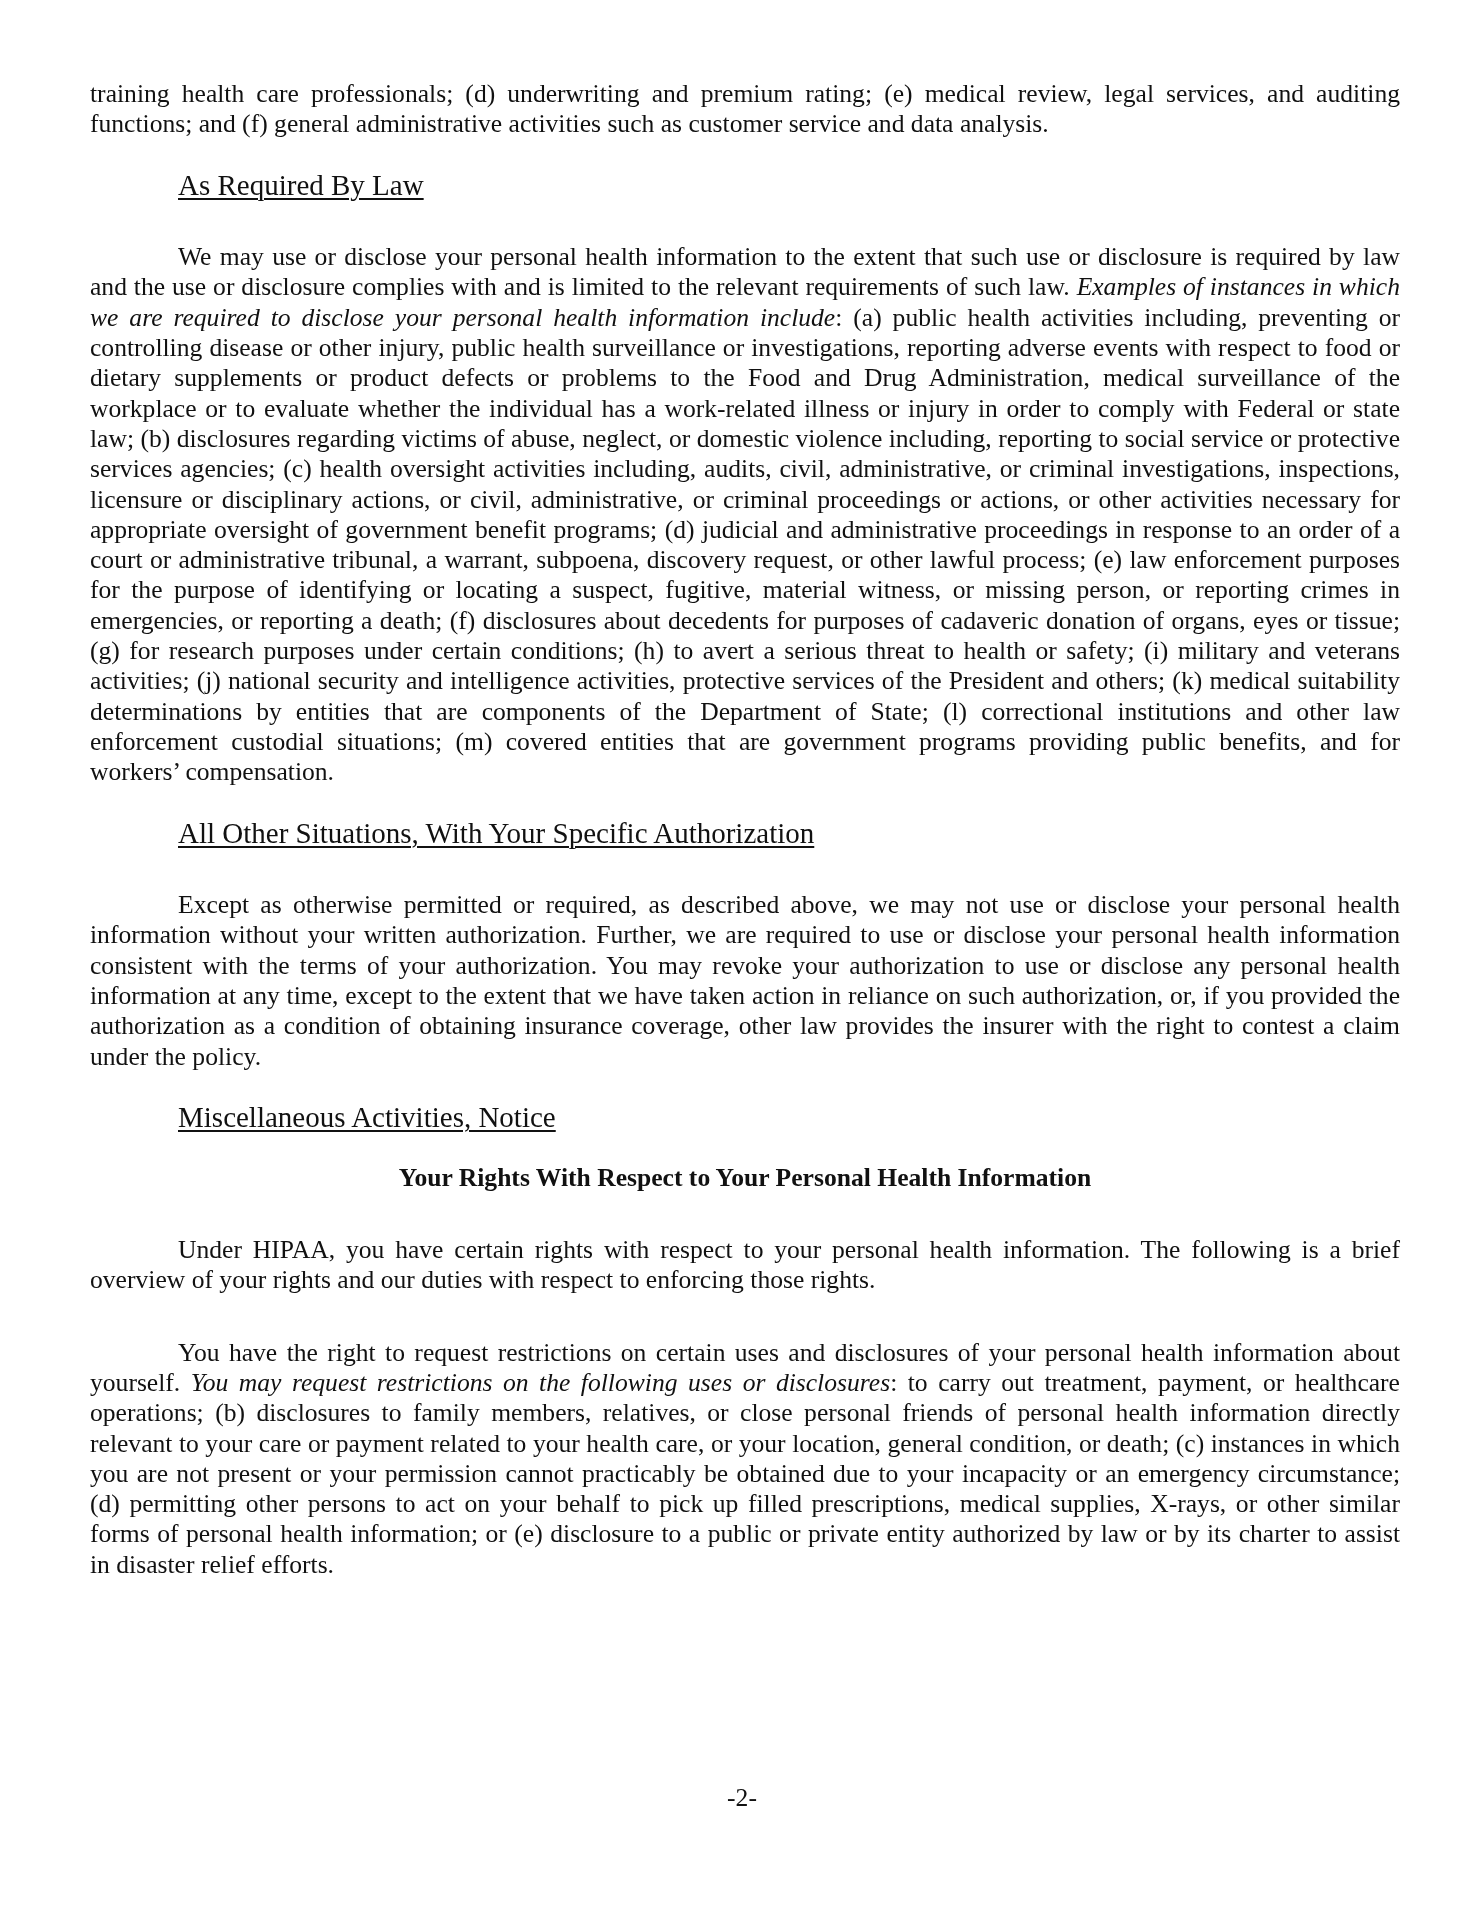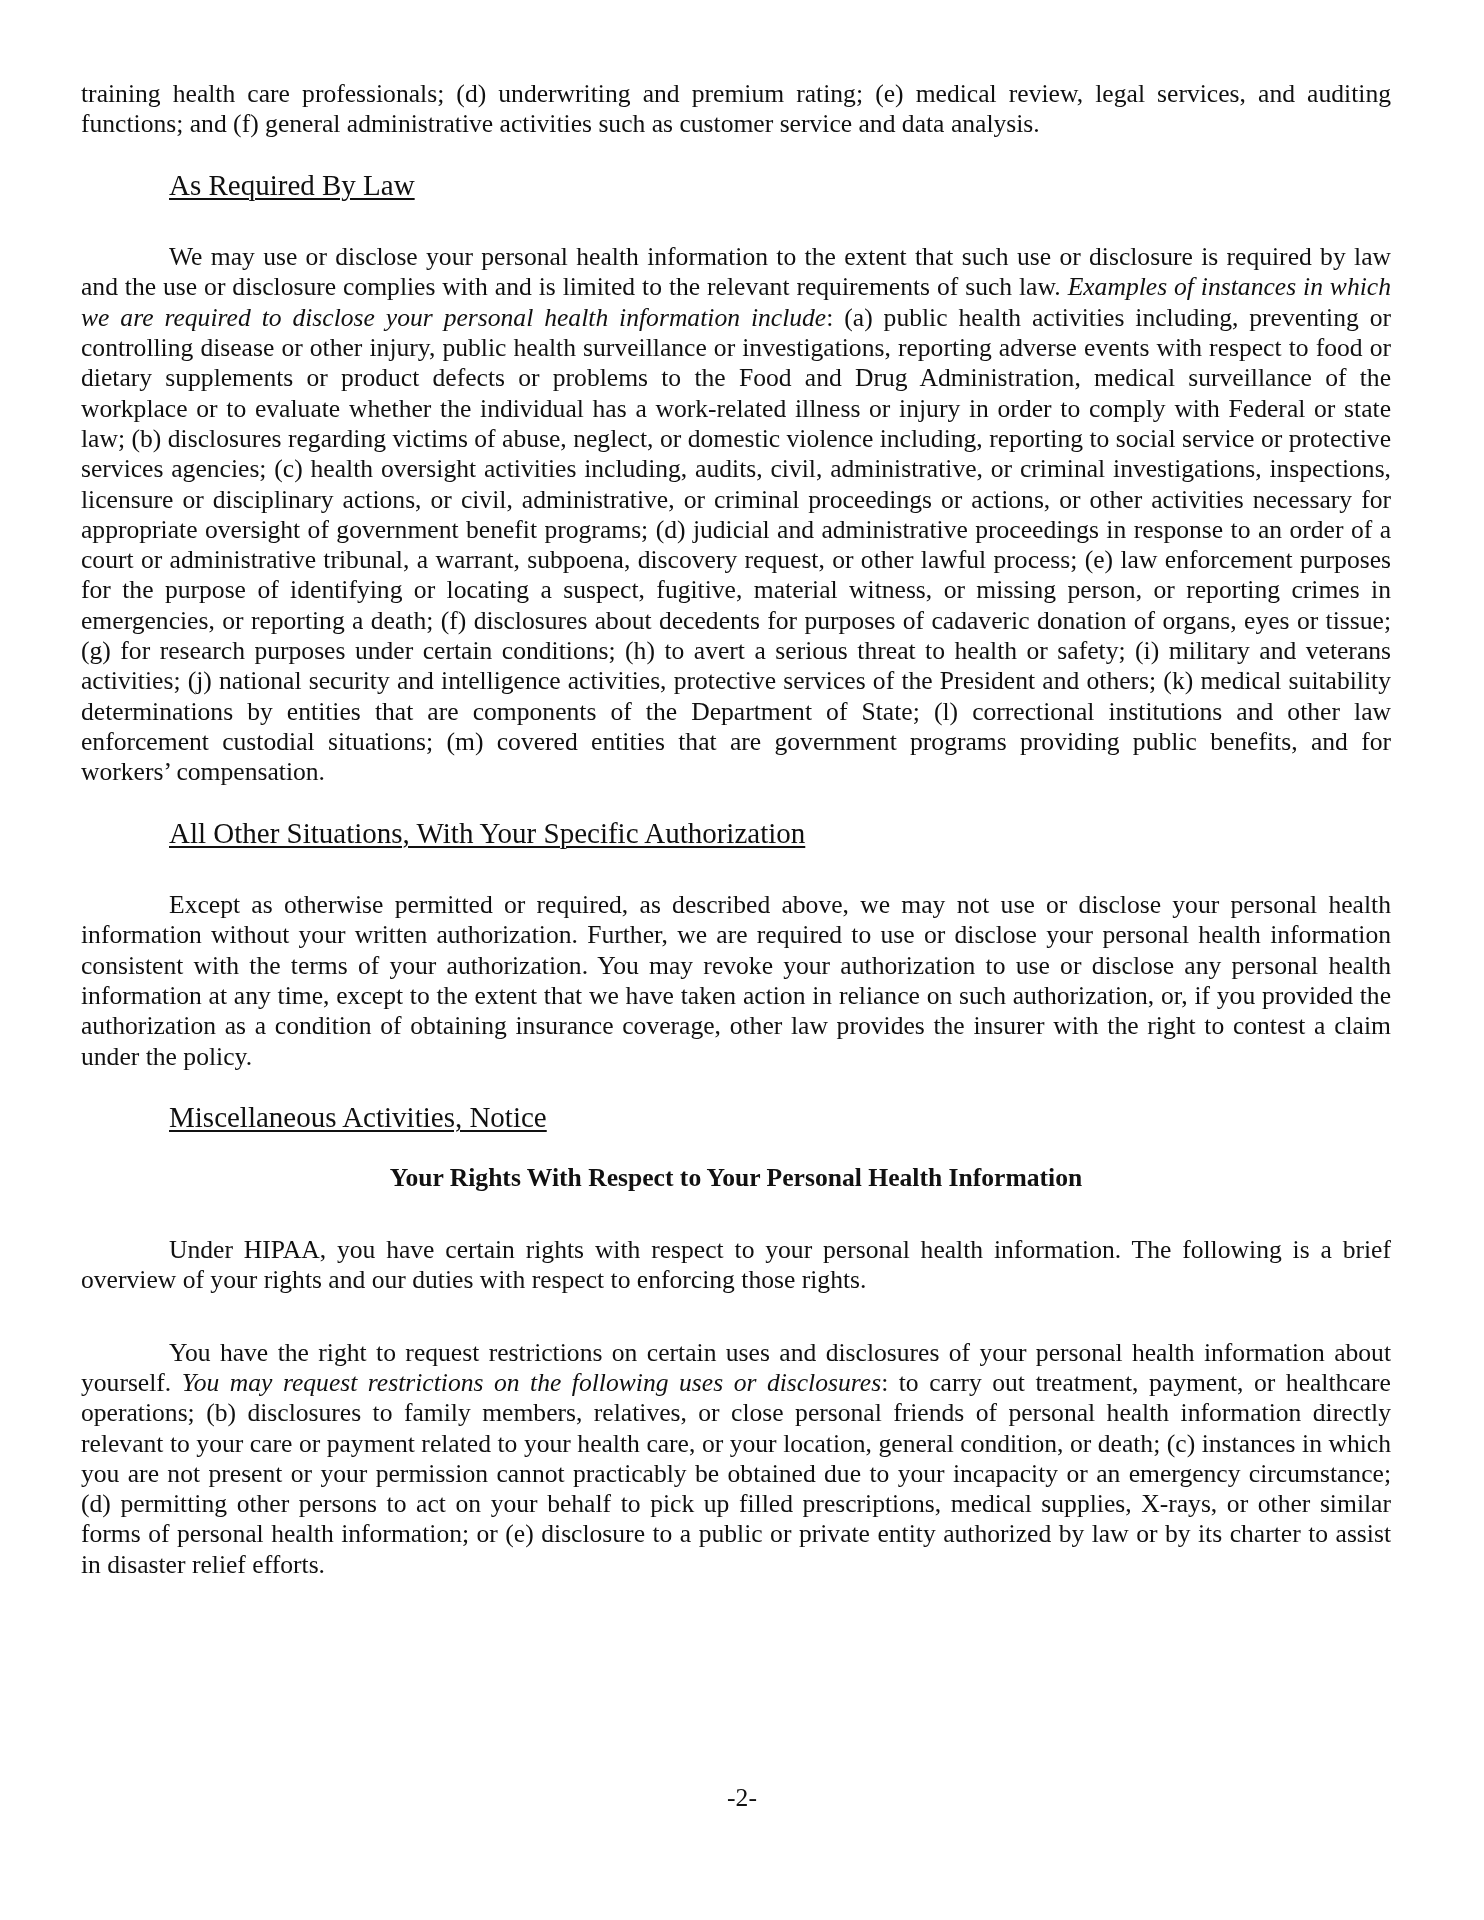--- a/index.html
+++ b/index.html
@@ -10,21 +10,21 @@
   body {
     width: 1484px;
     height: 1920px;
     position: relative;
     overflow: hidden;
     color: #111111;
     font-family: "Liberation Serif", "DejaVu Serif", serif;
   }
   .page {
     position: absolute;
-    left: 81px;
+    left: 90px;
     top: 79px;
     width: 1310px;
     font-size: 25.6px;
     line-height: 30.3px;
   }
   .para {
     margin: 0 0 30.3px 0;
     text-align: justify;
     text-justify: inter-word;
   }

